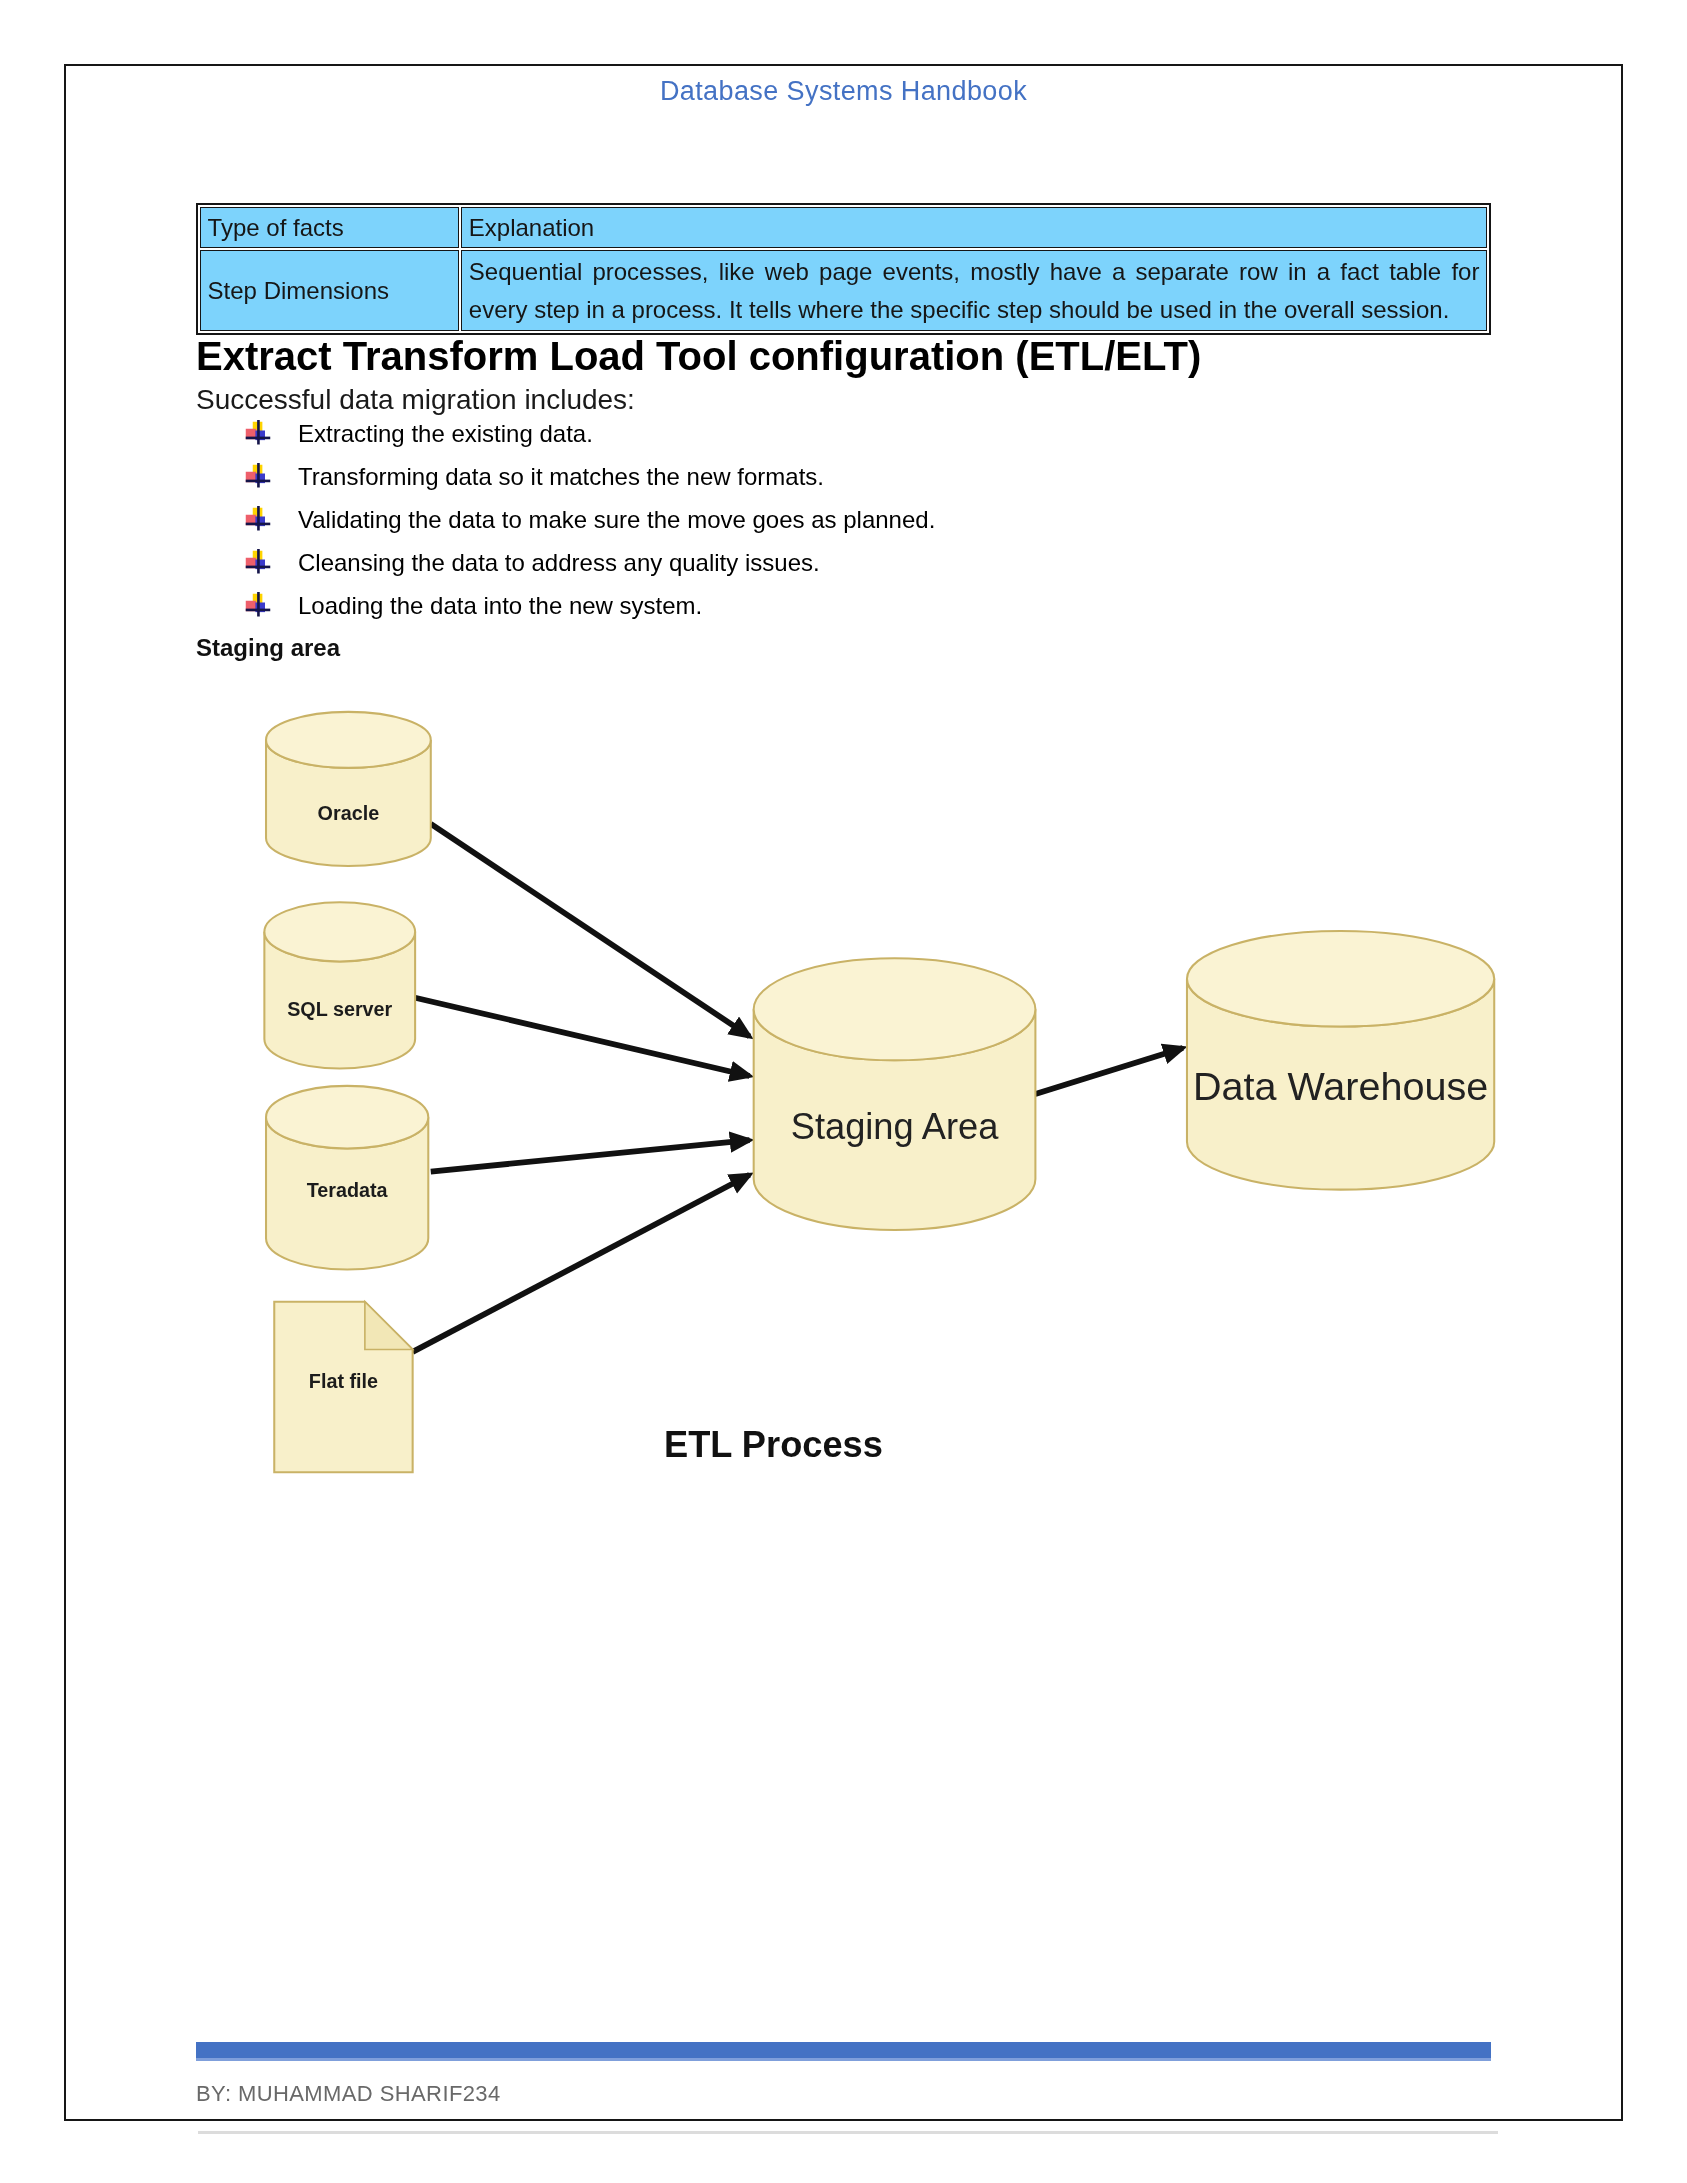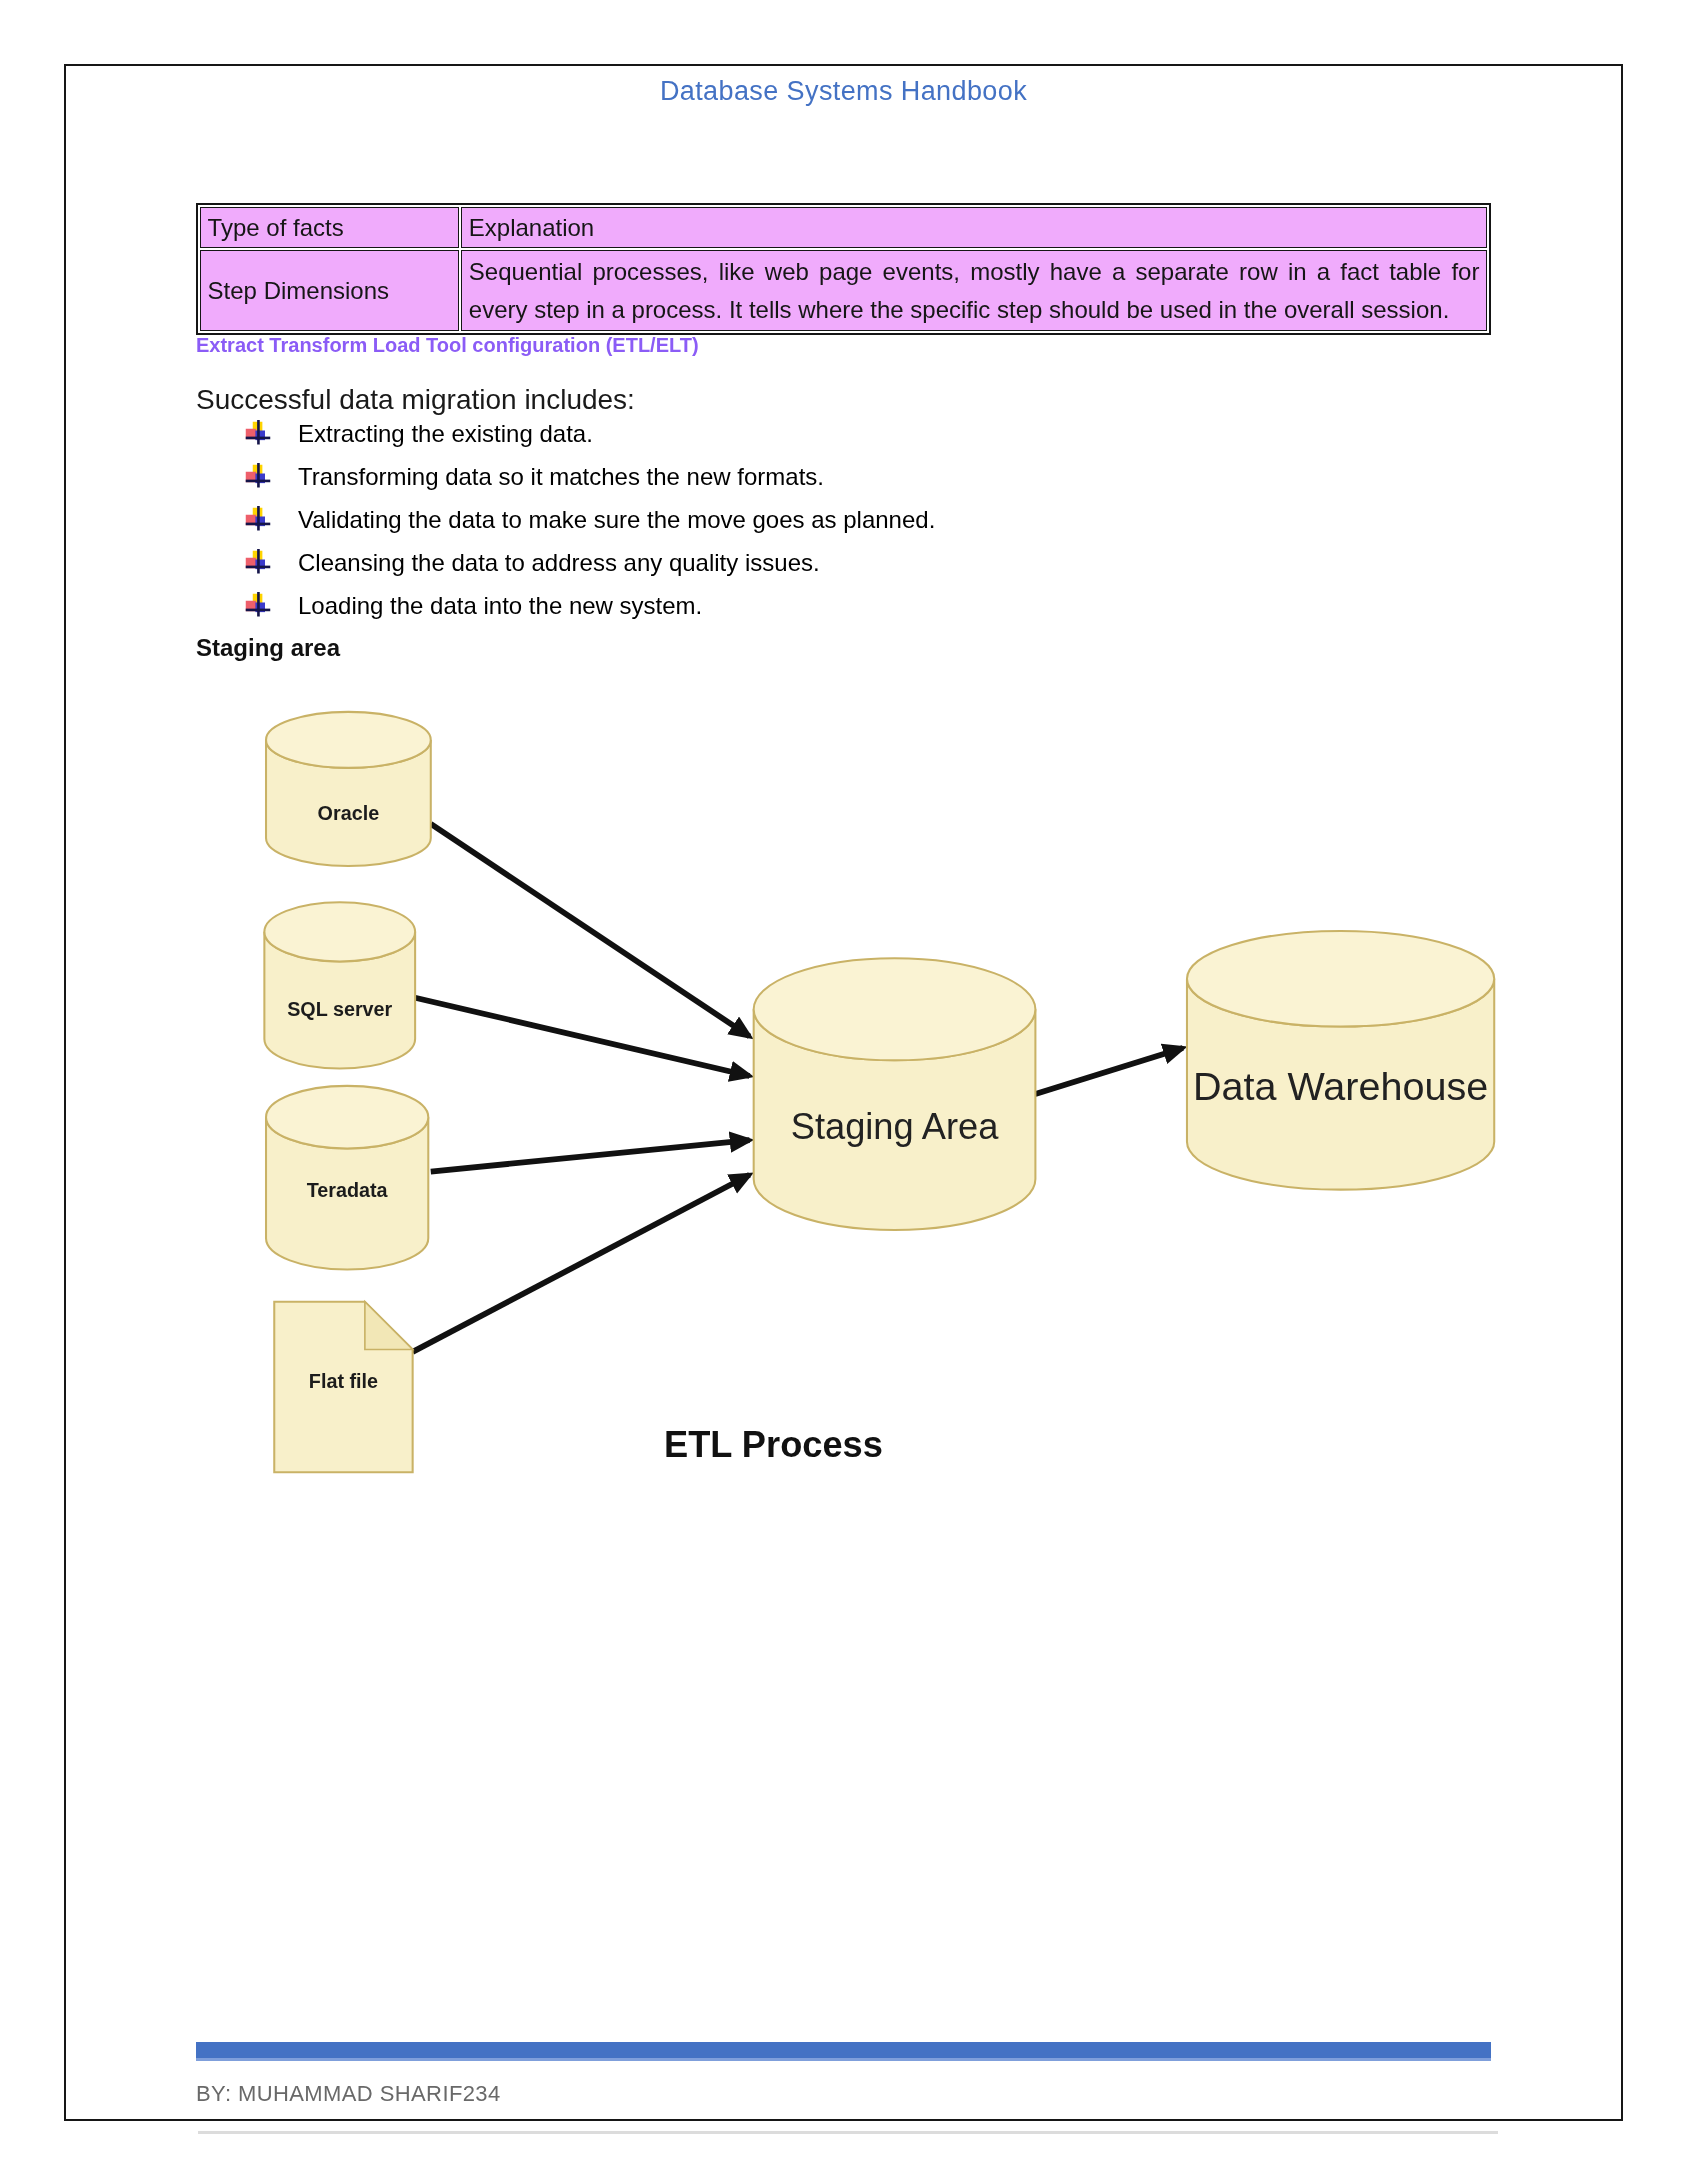--- a/index.html
+++ b/index.html
@@ -22,31 +22,31 @@
     font-size:27px;font-weight:normal;color:#4472C4;
     letter-spacing:0.4px;
   }
   table.facts-table{
     position:absolute;left:196px;top:203px;width:1295px;
     border-collapse:separate;border-spacing:2.5px;
     border:2.5px solid #151515;background:#ffffff;
     table-layout:fixed;
   }
   table.facts-table td{
-    border:1.6px solid #151515;background:#f0abfc;
+    border:1.6px solid #151515;background:#7dd3fc;
     font-size:24px;color:#161616;
     padding:1.6px 6.6px;vertical-align:middle;
   }
   td.col-type{width:244px;}
   tr.hdr-row td{height:36px;}
   tr.body-row td{height:73px;}
   td.explanation{line-height:1.58;text-align:justify;padding-right:3.3px;}
   .etl-heading{
     position:absolute;left:196px;top:334px;width:1295px;
-    font-size:20px;font-weight:bold;color:#8b5cf6;
+    font-size:40px;font-weight:bold;color:#000000;
   }
   .intro-line{
     position:absolute;left:196px;top:384px;width:1295px;
     font-size:28px;color:#1a1a1a;
   }
   ul.migration-list{
     position:absolute;left:196px;top:412px;width:1295px;
     list-style:none;margin:0;padding:0;
   }
   ul.migration-list li{

